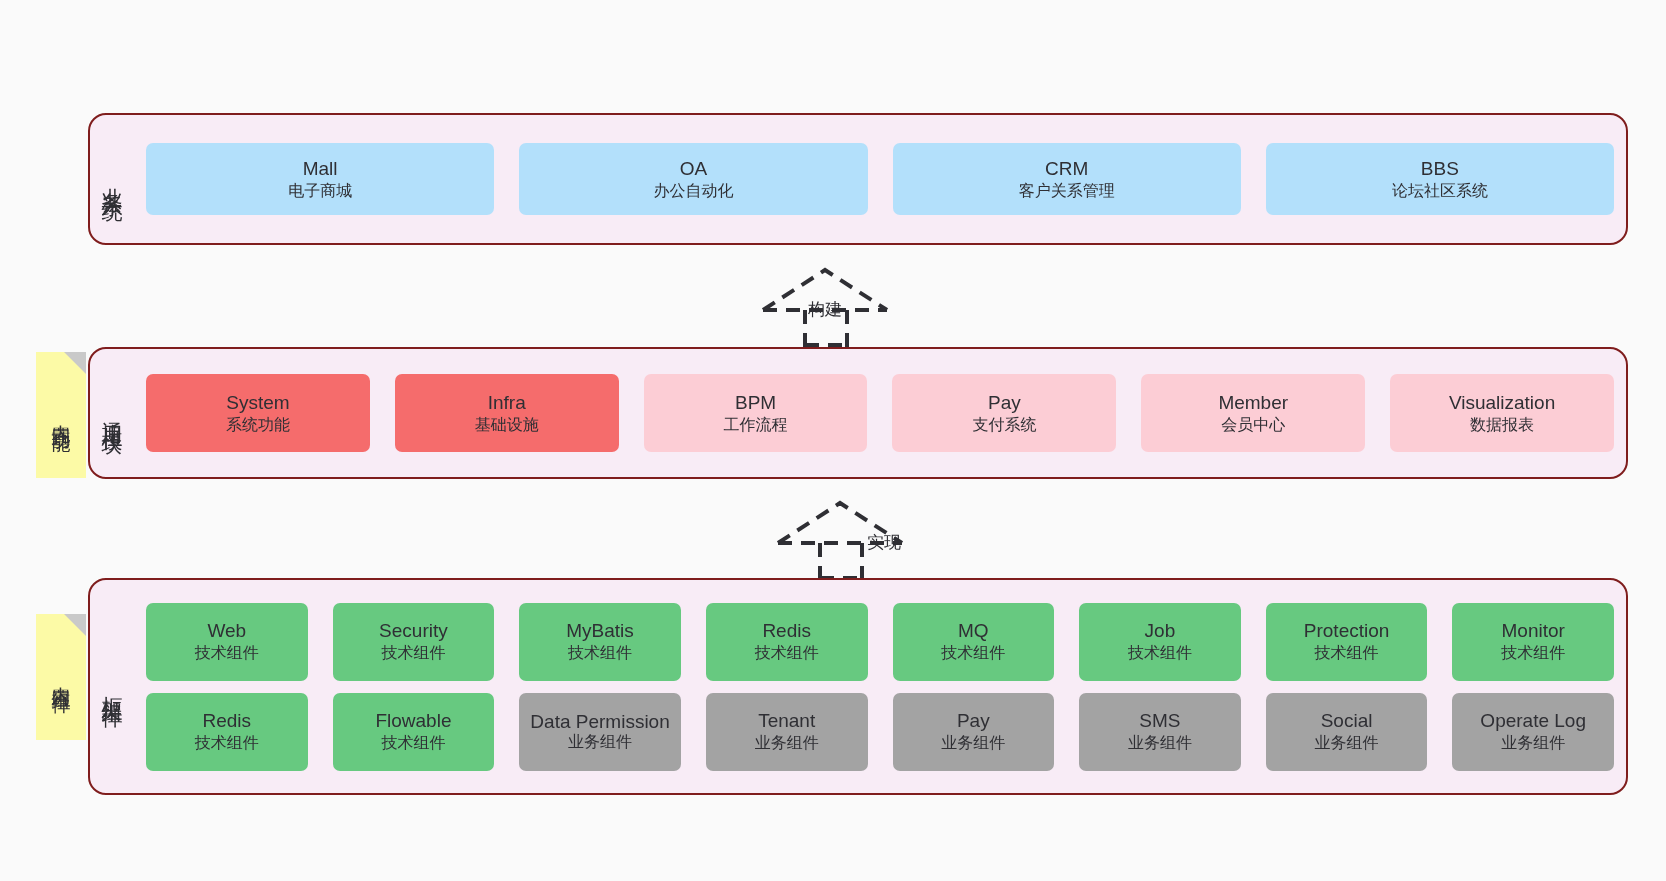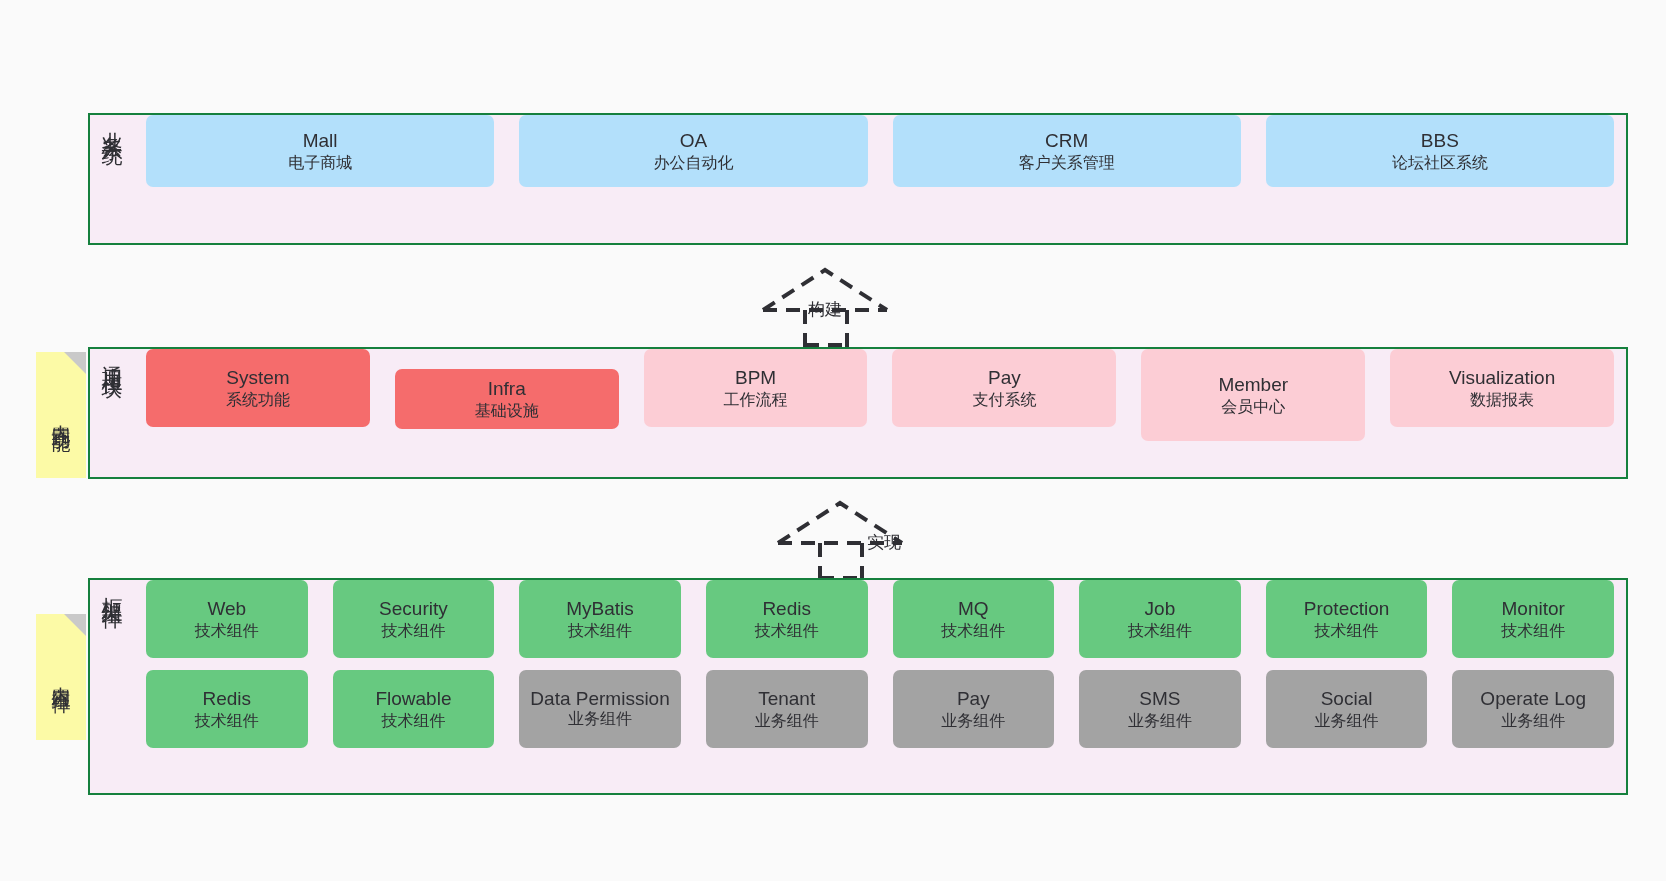--- a/index.html
+++ b/index.html
@@ -13,24 +13,24 @@
   #canvas {
     position: relative;
     width: 1666px; height: 881px;
     background: #fafafa;
   }
 
   
   .layer {
     position: absolute;
     background: #f8ecf6;
-    border: 2px solid #15803d;
-    border-radius: 0;
-    display: flex;
-    align-items: flex-start;
+    border: 2px solid #7f1d1d;
+    border-radius: 18px;
+    display: flex;
+    align-items: center;
   }
   .layer-title {
     flex: 0 0 auto;
     width: 44px;
     display: flex;
     align-items: center;
     justify-content: center;
     padding: 0 6px;
   }
   .layer-title span {
@@ -168,33 +168,33 @@
   <div class="layer" id="layer-common" style="left:88px; top:347px; width:1540px; height:132px;">
     <div class="layer-title">
       <span>通用模块</span>
     </div>
     <div class="layer-body">
       <div class="row">
         <div class="cell c-red" style="height:78px;">
           <div class="t-en">System</div>
           <div class="t-cn">系统功能</div>
         </div>
-        <div class="cell c-red" style="height:60px;margin-top:20px;">
+        <div class="cell c-red" style="height:78px;">
           <div class="t-en">Infra</div>
           <div class="t-cn">基础设施</div>
         </div>
         <div class="cell c-pink" style="height:78px;">
           <div class="t-en">BPM</div>
           <div class="t-cn">工作流程</div>
         </div>
         <div class="cell c-pink" style="height:78px;">
           <div class="t-en">Pay</div>
           <div class="t-cn">支付系统</div>
         </div>
-        <div class="cell c-pink" style="height:92px;">
+        <div class="cell c-pink" style="height:78px;">
           <div class="t-en">Member</div>
           <div class="t-cn">会员中心</div>
         </div>
         <div class="cell c-pink" style="height:78px;">
           <div class="t-en">Visualization</div>
           <div class="t-cn">数据报表</div>
         </div>
       </div>
     </div>
   </div>

